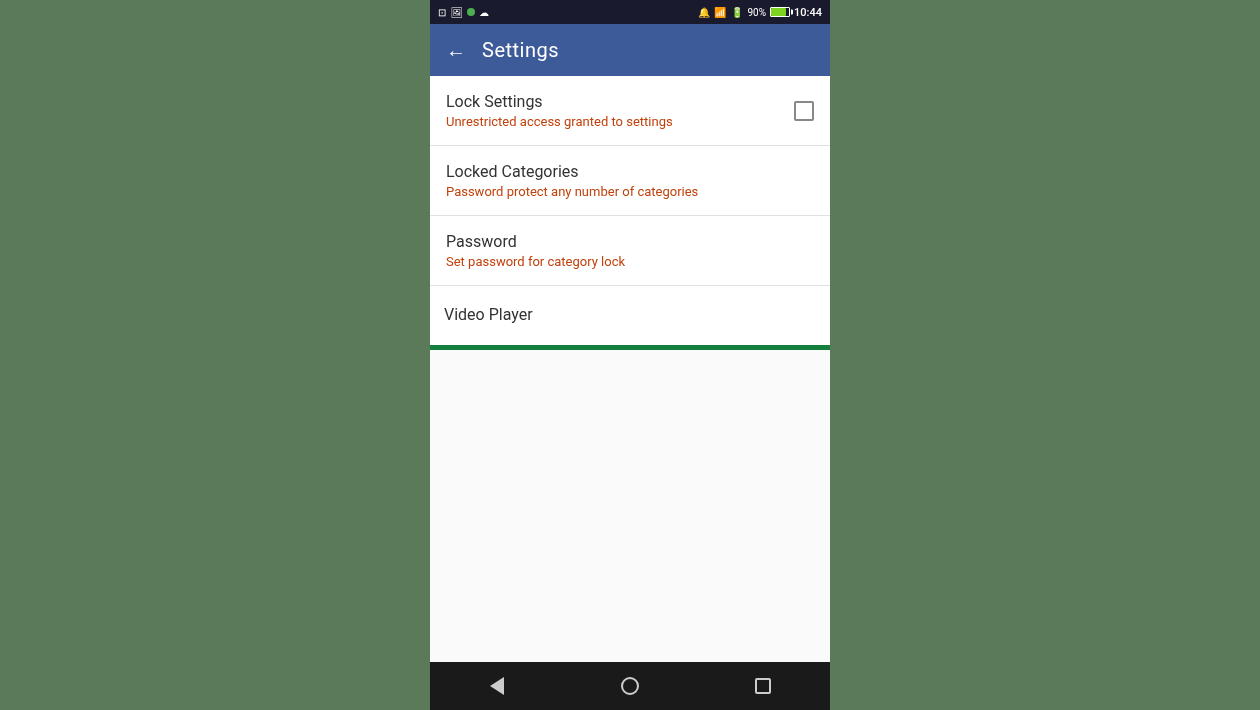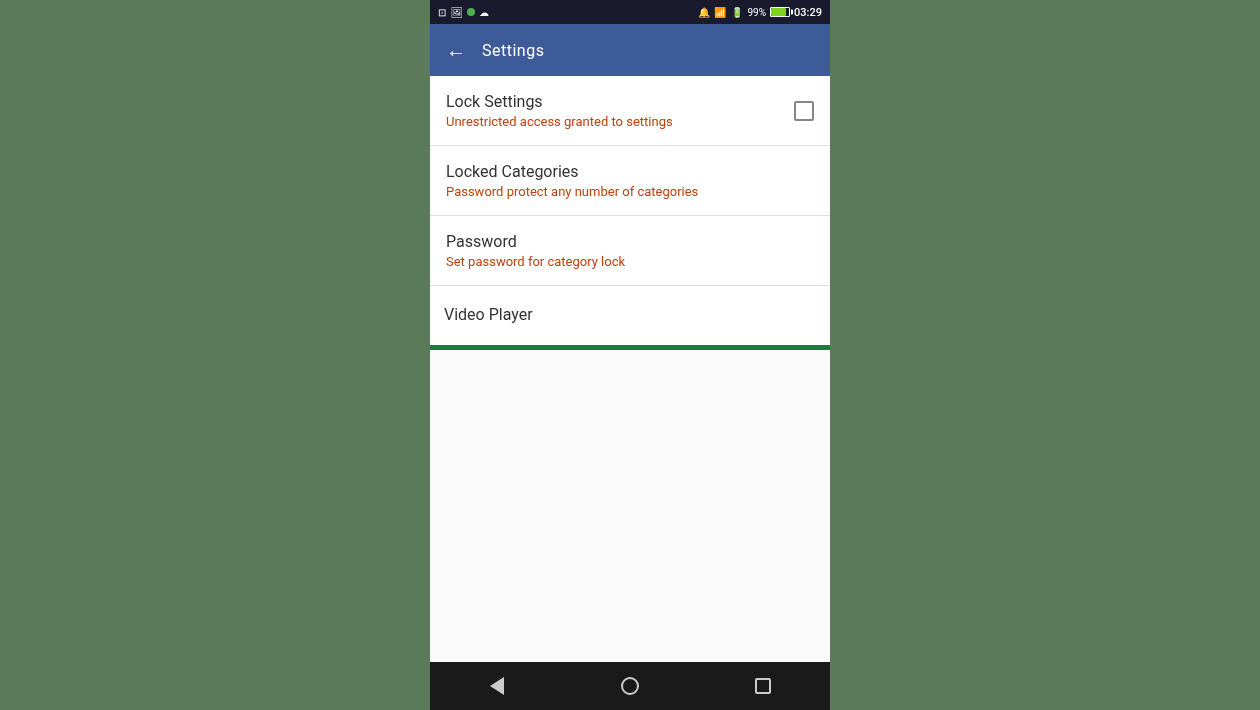--- a/index.html
+++ b/index.html
@@ -103,21 +103,21 @@
 
     .back-arrow {
       color: white;
       font-size: 20px;
       cursor: pointer;
       line-height: 1;
     }
 
     .app-bar-title {
       color: white;
-      font-size: 16px;
+      font-size: 20px;
       font-weight: 400;
       letter-spacing: 0.5px;
     }
 
     
     .content {
       flex: 1;
       background: #fafafa;
       overflow-y: auto;
     }
@@ -230,25 +230,25 @@
 
       <span class="status-icon">⊡</span>
       <span class="status-icon">🖼</span>
       <span class="dot-green"></span>
       <span class="status-icon">☁</span>
     </div>
     <div class="status-bar-right">
       <span class="status-icon">🔔</span>
       <span class="status-icon">📶</span>
       <span class="status-icon">🔋</span>
-      <span class="battery-text">99%</span>
+      <span class="battery-text">90%</span>
       <div class="battery-icon">
         <div class="battery-fill"></div>
       </div>
-      <span class="status-time">03:29</span>
+      <span class="status-time">10:44</span>
     </div>
   </div>
 
   <div class="app-bar">
     <span class="back-arrow">←</span>
     <span class="app-bar-title">Settings</span>
   </div>
 
   <div class="content">
     <div class="settings-list">

